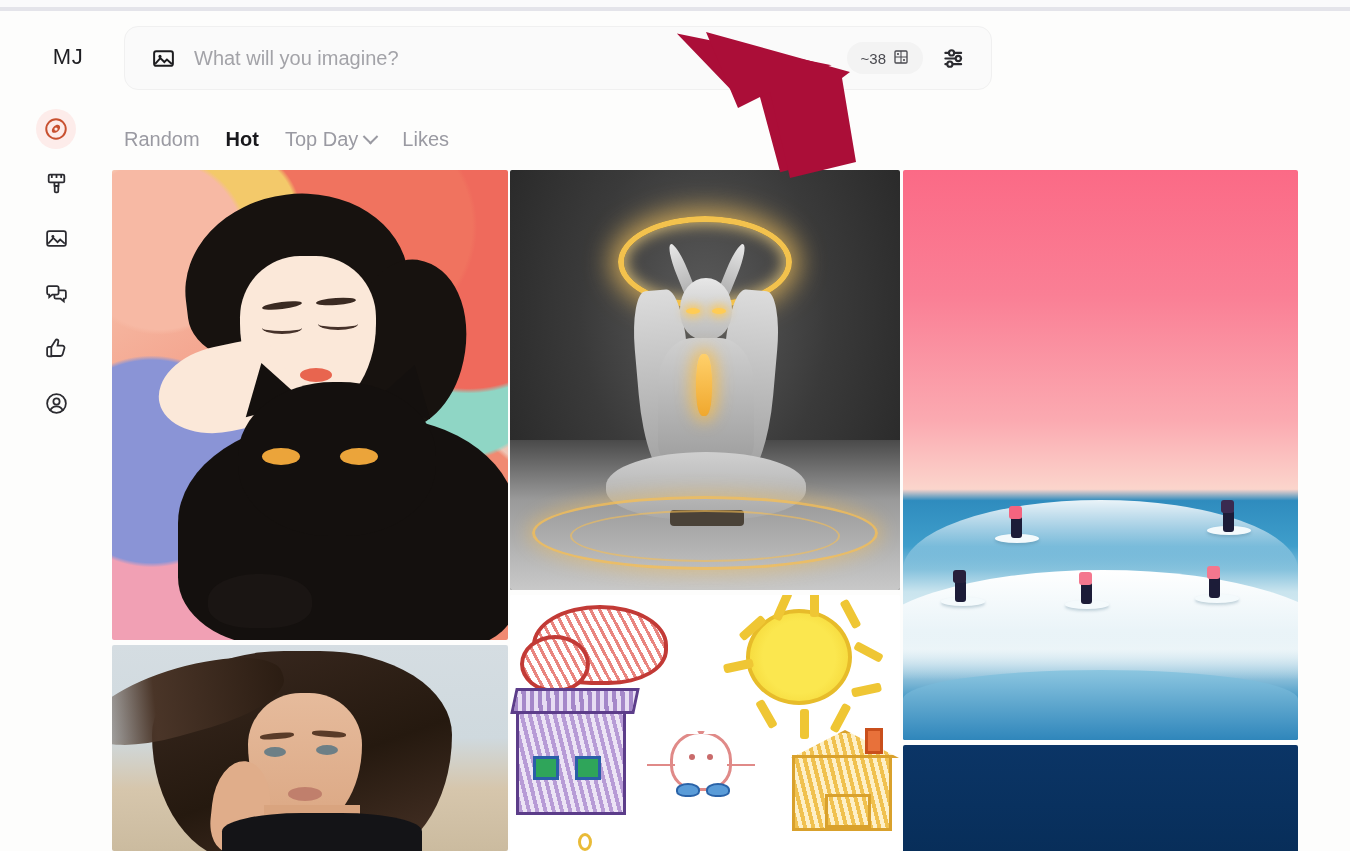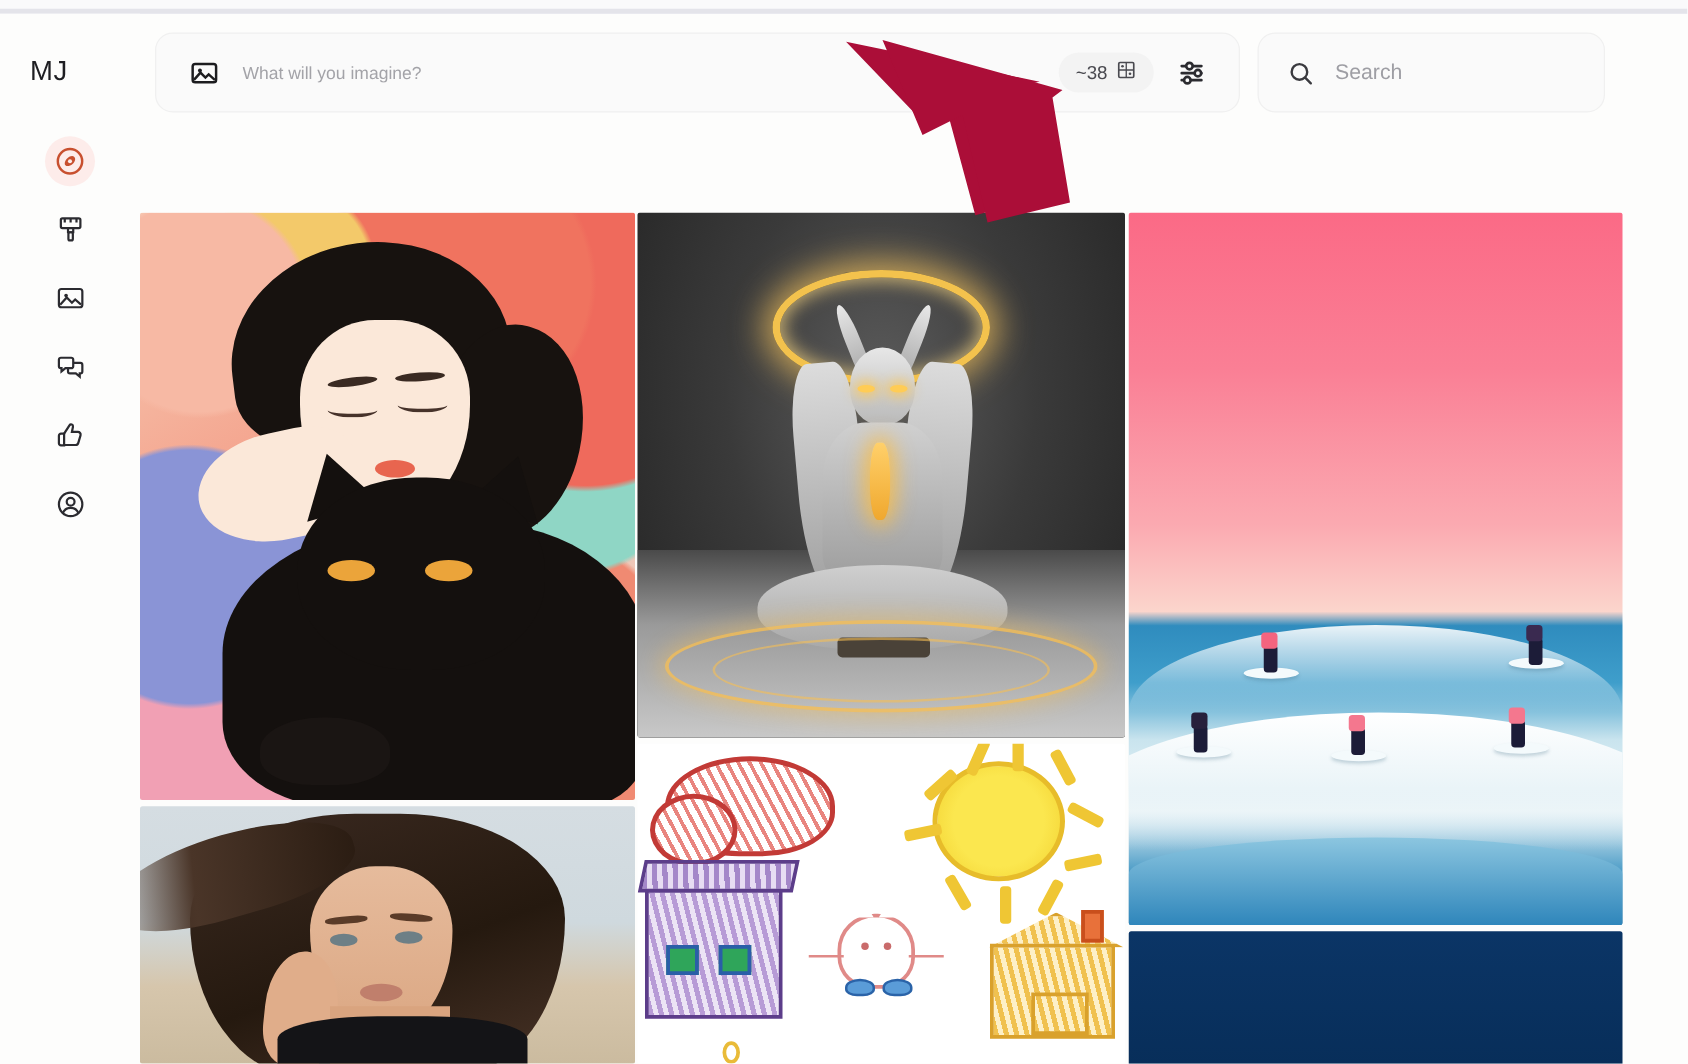--- a/index.html
+++ b/index.html
@@ -11,21 +11,21 @@
   }
   #app { position: relative; width: 1350px; height: 851px; background: #fdfdfc; }
 
   
   .top-strip { position: absolute; top: 0; left: 0; width: 1350px; height: 11px; background: #fafafb; }
   .top-strip .rule { position: absolute; top: 7px; left: 0; width: 1350px; height: 4px; background: #e4e4ea; }
 
   
   .rail { position: absolute; left: 0; top: 11px; width: 112px; height: 840px; background: #fdfdfc; }
   .brand {
-    position: absolute; left: 0; top: 33px; width: 112px; text-align: left;
+    position: absolute; left: 0; top: 33px; width: 112px; text-align: center;
     font-size: 22px; letter-spacing: .5px; color: #1e1e22; font-weight: 400; padding-left: 24px;
   }
   .rail-icons { position: absolute; left: 0; top: 90px; width: 112px; }
   .rail-item {
     width: 112px; height: 55px; display: flex; align-items: center; justify-content: center;
     cursor: pointer;
   }
   .rail-item .glyph {
     width: 40px; height: 40px; display: flex; align-items: center; justify-content: center;
     border-radius: 50%; color: #2b2b30;
@@ -35,21 +35,21 @@
 
   
   .prompt-bar {
     position: absolute; left: 124px; top: 26px; width: 868px; height: 64px;
     background: #fafafa; border: 1px solid #f0f0f0; border-radius: 14px;
     display: flex; align-items: center;
   }
   .prompt-img-icon { margin-left: 26px; color: #1c1c1f; display: flex; }
   .prompt-input {
     flex: 1; border: none; outline: none; background: transparent;
-    margin-left: 18px; font-size: 14px; color: #333; font-family: "Liberation Sans", sans-serif;
+    margin-left: 18px; font-size: 20px; color: #333; font-family: "Liberation Sans", sans-serif;
   }
   .prompt-input::placeholder { color: #a3a3a8; }
   .count-pill {
     display: flex; align-items: center; gap: 7px;
     height: 32px; padding: 0 14px; margin-right: 10px;
     background: #f3f3f3; border-radius: 16px;
     font-size: 15px; color: #4a4a50;
   }
   .sliders-btn {
     width: 44px; height: 44px; margin-right: 14px; border-radius: 10px;
@@ -354,30 +354,30 @@
     <button class="sliders-btn">
       <svg width="27" height="27" viewBox="0 0 24 24" fill="none" stroke="currentColor" stroke-width="1.9" stroke-linecap="round">
         <path d="M3 7h14M3 12h14M3 17h14"></path>
         <circle cx="8.5" cy="7" r="2.3" fill="#fafafa"></circle>
         <circle cx="14.5" cy="12" r="2.3" fill="#fafafa"></circle>
         <circle cx="7" cy="17" r="2.3" fill="#fafafa"></circle>
       </svg>
     </button>
   </div>
 
-  <div class="search-bar">
-    <span class="search-icon">
-      <svg width="23" height="23" viewBox="0 0 24 24" fill="none" stroke="currentColor" stroke-width="2" stroke-linecap="round">
-        <circle cx="11" cy="11" r="6.5"></circle>
-        <path d="M16 16l4.5 4.5"></path>
-      </svg>
-    </span>
-    <input class="search-input" type="text" value="" placeholder="Search" style="">
+
+  <div class="tabs">
+    <div class="tab">Random</div>
+    <div class="tab active">Hot</div>
+    <div class="tab tab-drop">
+      <span>Top Day</span>
+      <span class="chev"></span>
+    </div>
+    <div class="tab">Likes</div>
   </div>
-
 
   <div class="gallery">
 
     <div class="col col1">
 
       <div class="card art-cat">
         <div class="hair"></div>
         <div class="hair2"></div>
         <div class="face"></div>
         <div class="arm"></div>

